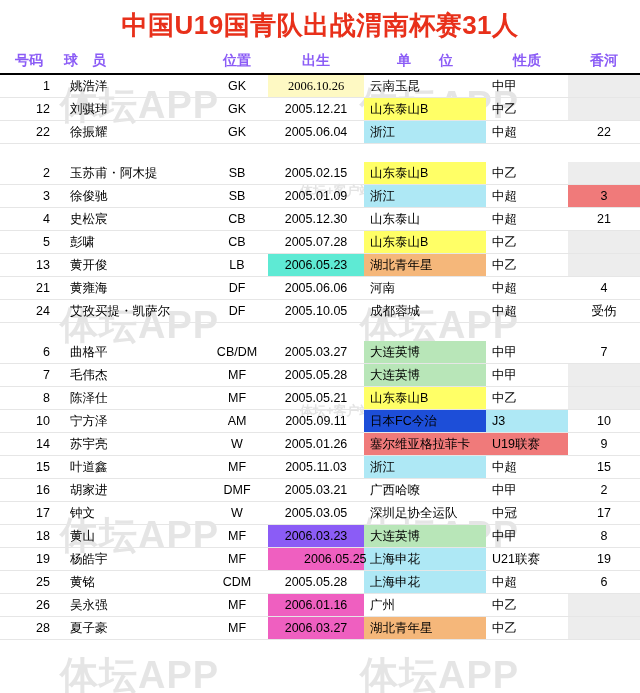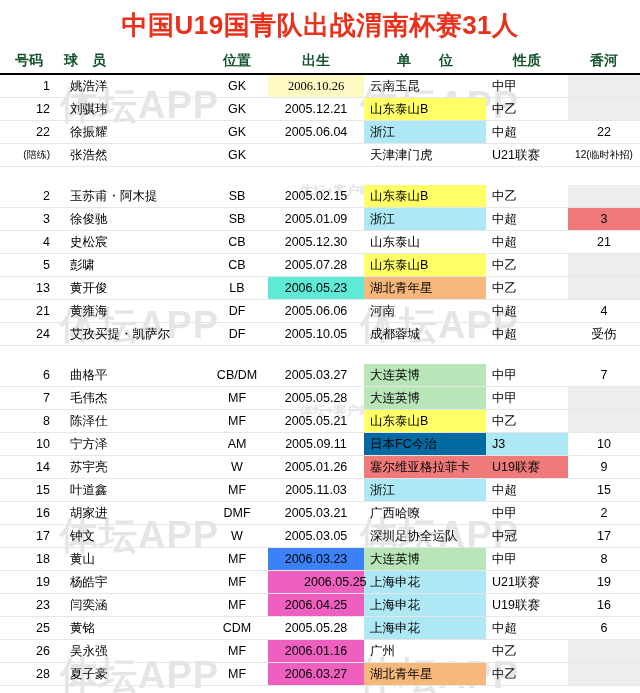--- a/index.html
+++ b/index.html
@@ -67,21 +67,21 @@
   col.c-name  { width: 148px; }
   col.c-pos   { width: 62px; }
   col.c-birth { width: 96px; }
   col.c-club  { width: 122px; }
   col.c-type  { width: 82px; }
   col.c-xh    { width: 72px; }
 
   th {
     font-size: 14px;
     font-weight: bold;
-    color: #14532d;
+    color: #8b5cf6;
     border-bottom: 2px solid #000;
     padding: 3px 4px;
     text-align: center;
     background: transparent;
   }
   th.left { text-align: left; padding-left: 6px; }
   td {
     font-size: 12.5px;
     color: #000;
     padding: 2px 4px;
@@ -166,29 +166,20 @@
         </tr>
         <tr>
           <td class="num">22</td>
           <td class="name">徐振耀</td>
           <td class="pos">GK</td>
           <td class="birth">2005.06.04</td>
           <td class="club" style="background: rgb(174, 232, 245);">浙江</td>
           <td class="type">中超</td>
           <td class="xh">22</td>
         </tr>
-        <tr>
-          <td class="num tiny">(陪练)</td>
-          <td class="name">张浩然</td>
-          <td class="pos">GK</td>
-          <td class="birth"></td>
-          <td class="club">天津津门虎</td>
-          <td class="type">U21联赛</td>
-          <td class="xh tiny">12(临时补招)</td>
-        </tr>
         <tr class="spacer">
           <td colspan="7"></td>
         </tr>
         <tr>
           <td class="num">2</td>
           <td class="name">玉苏甫・阿木提</td>
           <td class="pos">SB</td>
           <td class="birth">2005.02.15</td>
           <td class="club" style="background: rgb(255, 255, 102);">山东泰山B</td>
           <td class="type">中乙</td>
@@ -276,21 +267,21 @@
           <td class="birth">2005.05.21</td>
           <td class="club" style="background: rgb(255, 255, 102);">山东泰山B</td>
           <td class="type">中乙</td>
           <td class="xh" style="background: rgb(237, 237, 237);"></td>
         </tr>
         <tr>
           <td class="num">10</td>
           <td class="name">宁方泽</td>
           <td class="pos">AM</td>
           <td class="birth">2005.09.11</td>
-          <td class="club" style="background: #0369a1;">日本FC今治</td>
+          <td class="club" style="background: #1d4ed8;">日本FC今治</td>
           <td class="type" style="background: rgb(174, 232, 245);">J3</td>
           <td class="xh">10</td>
         </tr>
         <tr>
           <td class="num">14</td>
           <td class="name">苏宇亮</td>
           <td class="pos">W</td>
           <td class="birth">2005.01.26</td>
           <td class="club" style="background: rgb(240, 122, 122);">塞尔维亚格拉菲卡</td>
           <td class="type" style="background: rgb(240, 122, 122);">U19联赛</td>
@@ -320,42 +311,33 @@
           <td class="pos">W</td>
           <td class="birth">2005.03.05</td>
           <td class="club">深圳足协全运队</td>
           <td class="type">中冠</td>
           <td class="xh">17</td>
         </tr>
         <tr>
           <td class="num">18</td>
           <td class="name">黄山</td>
           <td class="pos">MF</td>
-          <td class="birth" style="background: #3b82f6; text-align: center;">2006.03.23</td>
+          <td class="birth" style="background: #8b5cf6; text-align: center;">2006.03.23</td>
           <td class="club" style="background: rgb(184, 230, 184);">大连英博</td>
           <td class="type">中甲</td>
           <td class="xh">8</td>
         </tr>
         <tr>
           <td class="num">19</td>
           <td class="name">杨皓宇</td>
           <td class="pos">MF</td>
           <td class="birth" style="background: rgb(239, 95, 192); padding-left: 36px;">2006.05.25</td>
           <td class="club" style="background: rgb(174, 232, 245);">上海申花</td>
           <td class="type">U21联赛</td>
           <td class="xh">19</td>
-        </tr>
-        <tr>
-          <td class="num">23</td>
-          <td class="name">闫奕涵</td>
-          <td class="pos">MF</td>
-          <td class="birth" style="background: rgb(239, 95, 192);">2006.04.25</td>
-          <td class="club" style="background: rgb(174, 232, 245);">上海申花</td>
-          <td class="type">U19联赛</td>
-          <td class="xh">16</td>
         </tr>
         <tr>
           <td class="num">25</td>
           <td class="name">黄铭</td>
           <td class="pos">CDM</td>
           <td class="birth">2005.05.28</td>
           <td class="club" style="background: rgb(174, 232, 245);">上海申花</td>
           <td class="type">中超</td>
           <td class="xh">6</td>
         </tr>

